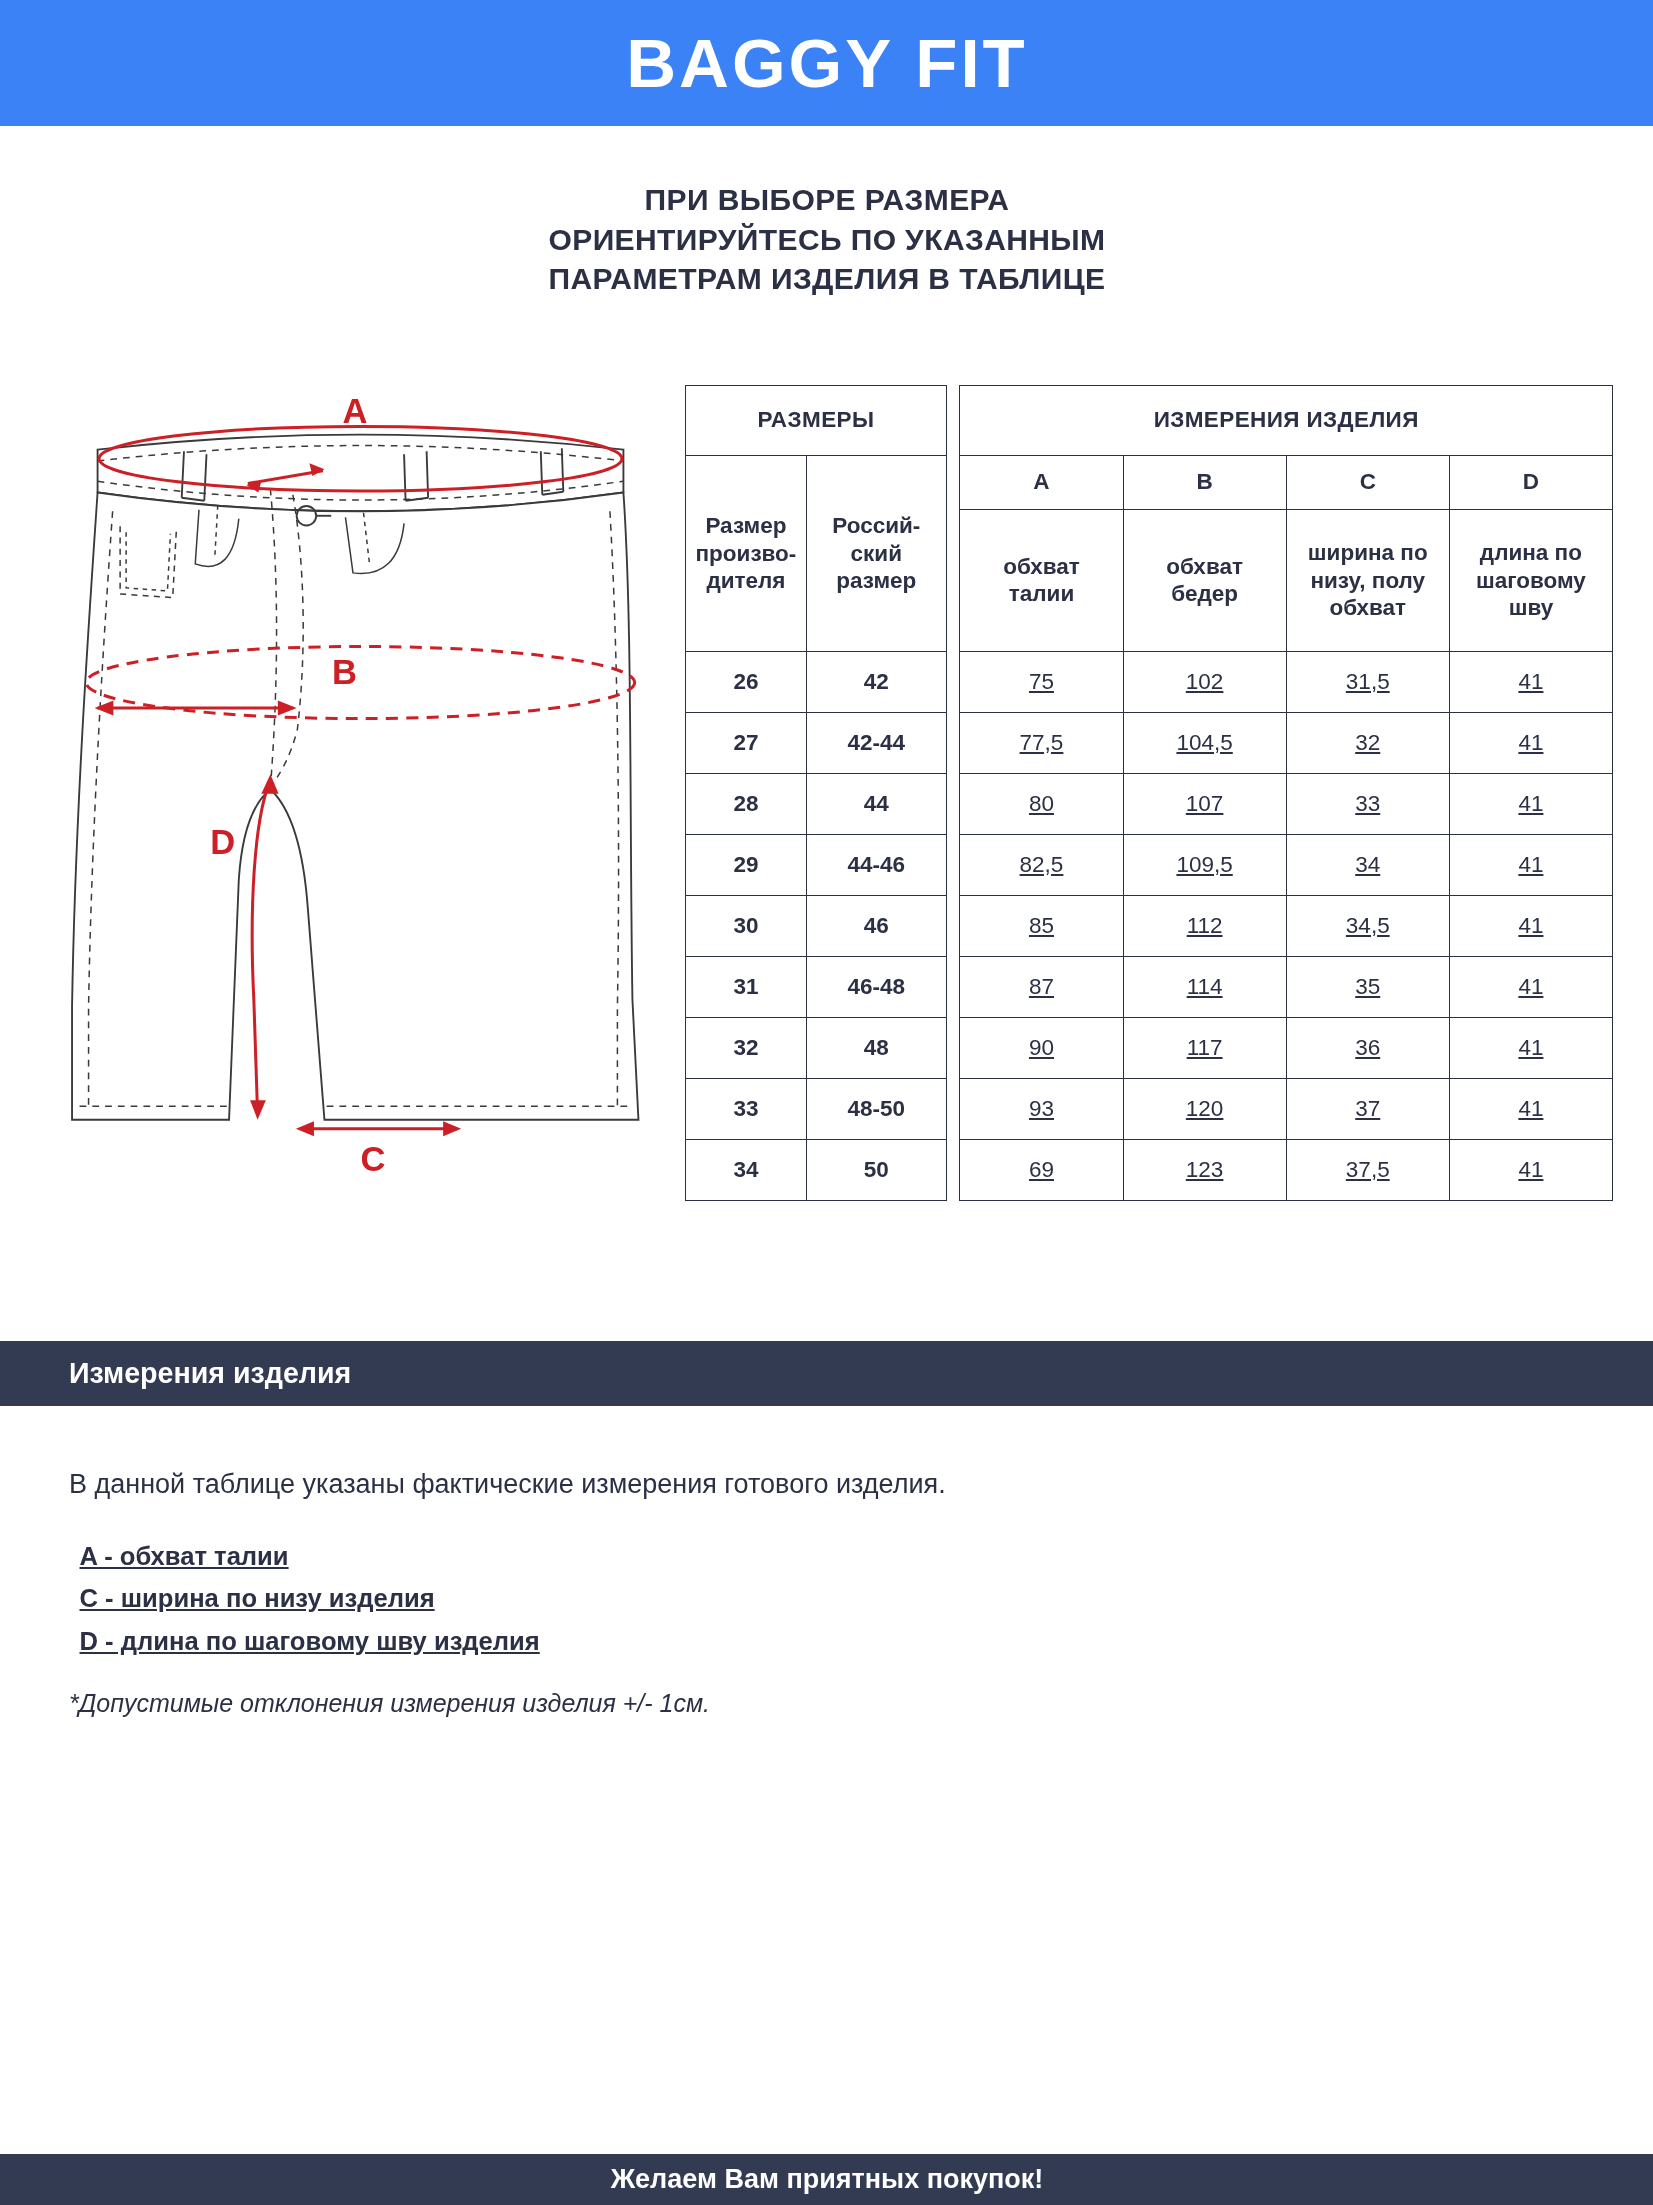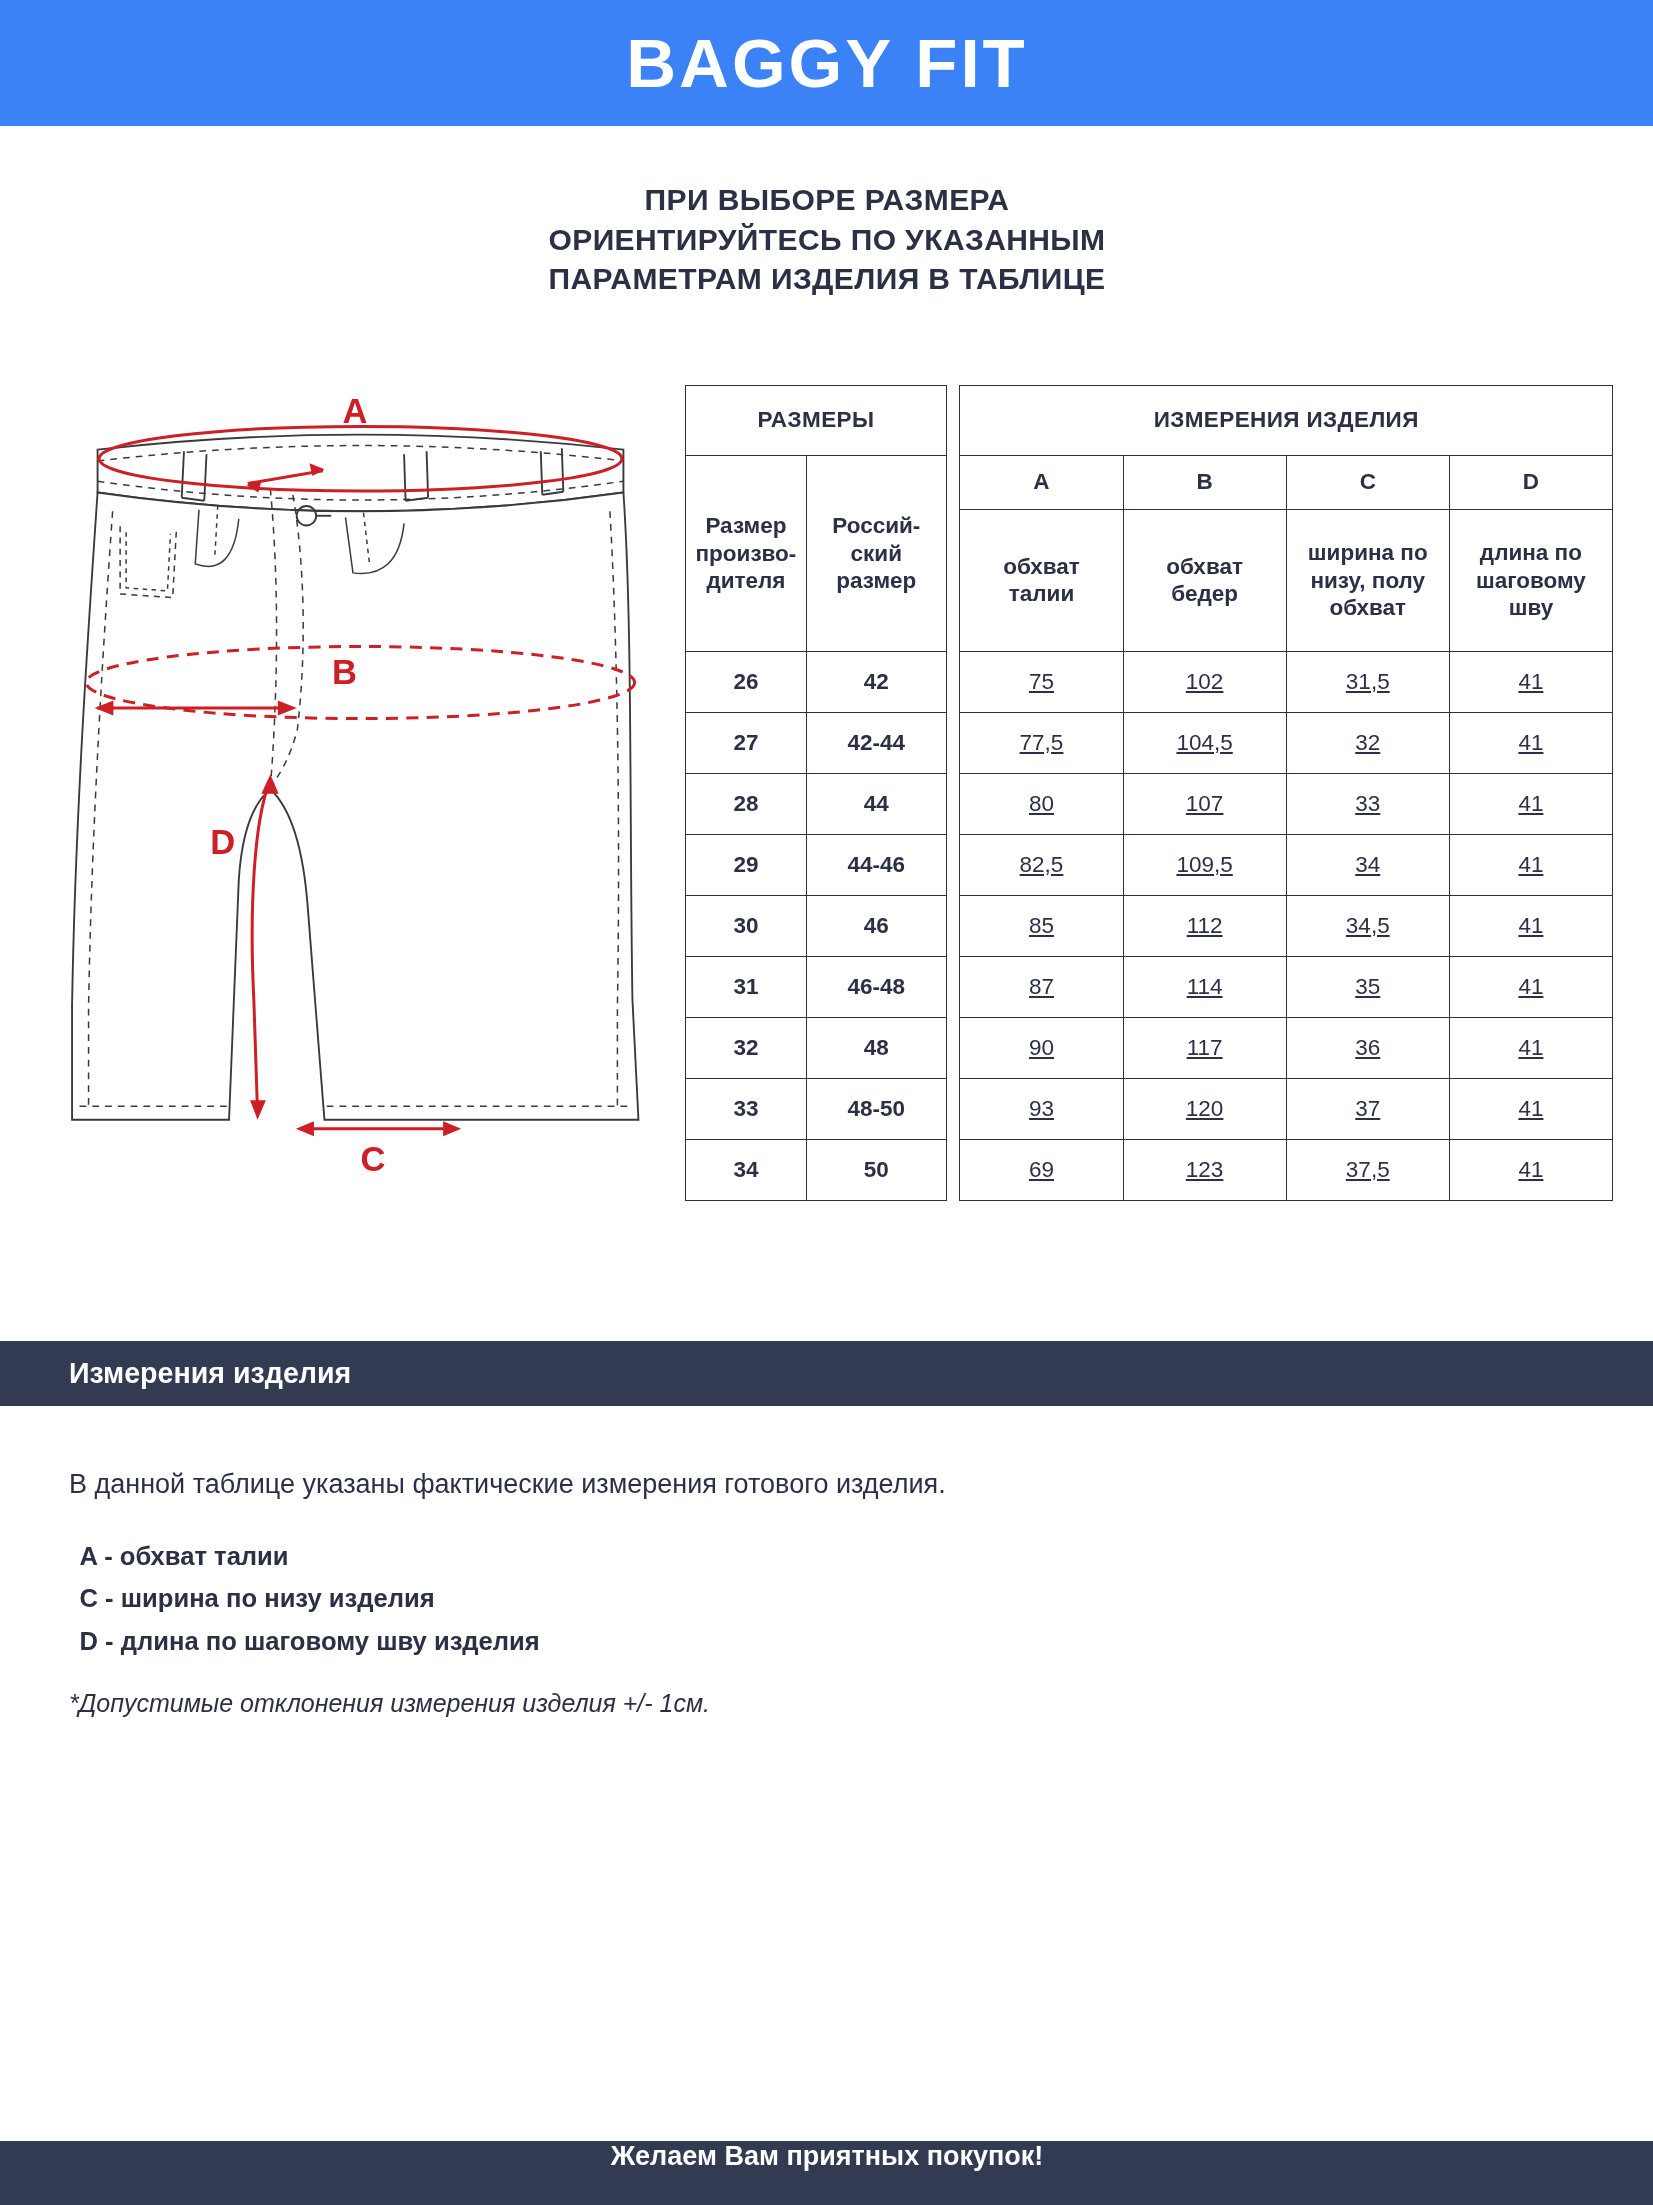--- a/index.html
+++ b/index.html
@@ -137,43 +137,45 @@
     padding: 0 69px;
     box-sizing: border-box;
   }
   .notes-intro {
     margin-top: 63px;
     font-size: 27px;
     color: #2b3044;
   }
   .legend {
     margin-top: 42px;
+    text-decoration: underline;
   }
   .legend-item {
     font-size: 25.6px;
     font-weight: bold;
     color: #2b3044;
     margin: 0 0 13.5px 10.5px;
   }
   .footnote {
     margin-top: 33px;
     font-size: 25px;
     font-style: italic;
     color: #2b3044;
   }
 
   
   .footer-bar {
     position: absolute;
     left: 0;
     bottom: 0;
     width: 100%;
-    height: 64px;
+    height: 51px;
     background: #333b52;
     display: flex;
+    align-items: center;
     justify-content: center;
   }
   .footer-text {
     color: #ffffff;
     font-size: 27px;
     font-weight: bold;
   }
 
   
   .dlabel {

